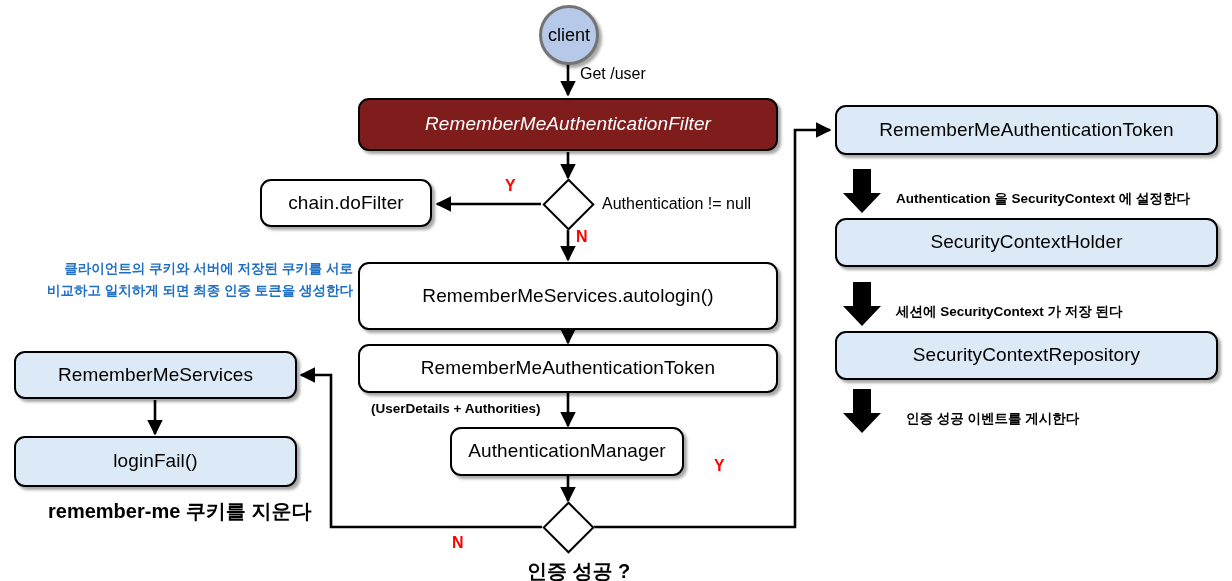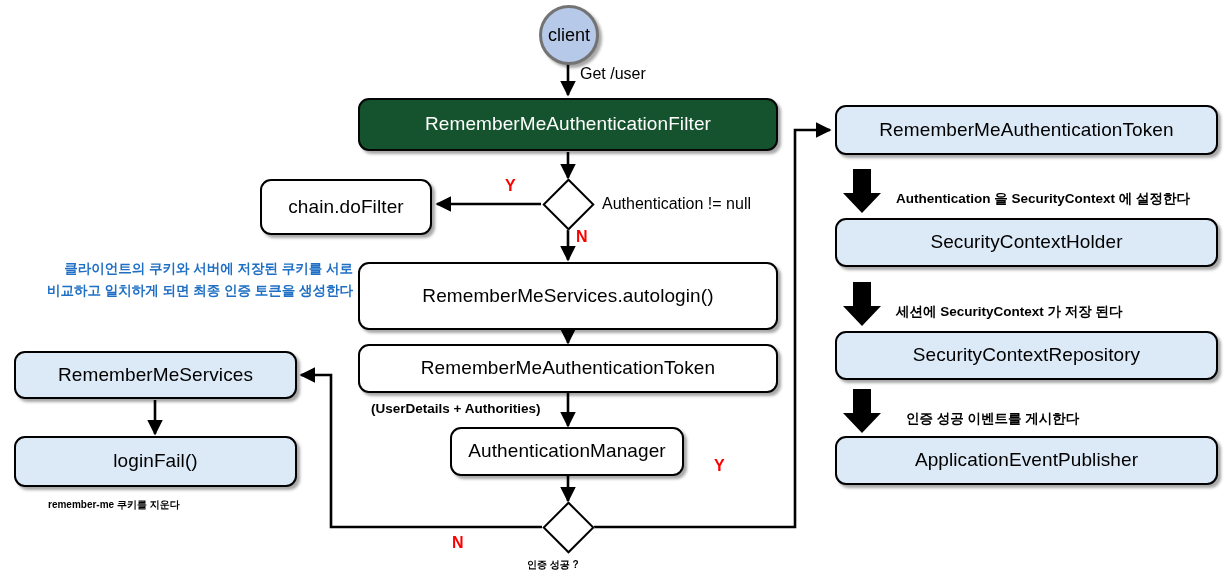--- a/index.html
+++ b/index.html
@@ -40,23 +40,24 @@
     font-size: 19px;
     line-height: 1.1;
     letter-spacing: .1px;
     box-shadow: 3px 3px 3px rgba(0,0,0,.35);
     z-index: 3;
   }
   .node.blue {
     background: #dce9f7;
   }
   .node.dark {
-    background: #14532d;
+    background: #7f1d1d;
     color: #ffffff;
     border-color: #050505;
+    font-style: italic;
   }
   .circle {
     position: absolute;
     box-sizing: border-box;
     display: flex;
     align-items: center;
     justify-content: center;
     border: 3px solid #737373;
     border-radius: 50%;
     background: #b6c9e8;
@@ -95,21 +96,21 @@
     font-weight: bold;
     font-size: 13.5px;
     line-height: 1.65;
     text-align: right;
   }
   .label.korean {
     font-size: 13.5px;
     font-weight: bold;
   }
   .label.ko-big {
-    font-size: 10px;
+    font-size: 20px;
     font-weight: bold;
   }
 </style>
 </head>
 <body>
 
 <div id="canvas">
 
   <svg id="edges" viewBox="0 0 1232 581" xmlns="http://www.w3.org/2000/svg">
     <defs>
@@ -148,21 +149,21 @@
   </svg>
 
   <div class="circle" style="left:539px; top:5px; width:60px; height:60px;">
     <span>client</span>
   </div>
 
   <div class="node dark" style="left:358px; top:98px; width:420px; height:53px;">
     <span>RememberMeAuthenticationFilter</span>
   </div>
 
-  <div class="node" style="left:260px; top:179px; width:172px; height:56px;">
+  <div class="node" style="left:260px; top:179px; width:172px; height:48px;">
     <span>chain.doFilter</span>
   </div>
 
   <div class="diamond" style="left:550px; top:186px; width:37px; height:37px;"></div>
   <div class="label" style="left:602px; top:195px;">Authentication != null</div>
   <div class="label yn" style="left:505px; top:177px;">Y</div>
   <div class="label yn" style="left:576px; top:228px;">N</div>
 
   <div class="node" style="left:358px; top:262px; width:420px; height:68px;">
     <span>RememberMeServices.autologin()</span>
@@ -209,19 +210,16 @@
   </div>
 
   <div class="label korean" style="left:896px; top:303px;">세션에 SecurityContext 가 저장 된다</div>
 
   <div class="node blue" style="left:835px; top:331px; width:383px; height:49px;">
     <span>SecurityContextRepository</span>
   </div>
 
   <div class="label korean" style="left:906px; top:410px;">인증 성공 이벤트를 게시한다</div>
 
-  <div class="node blue" style="left:835px; top:436px; width:383px; height:49px;">
-    <span>ApplicationEventPublisher</span>
-  </div>
 
   <div class="label" style="left:580px; top:65px;">Get /user</div>
 
 </div>
 
 </body></html>

